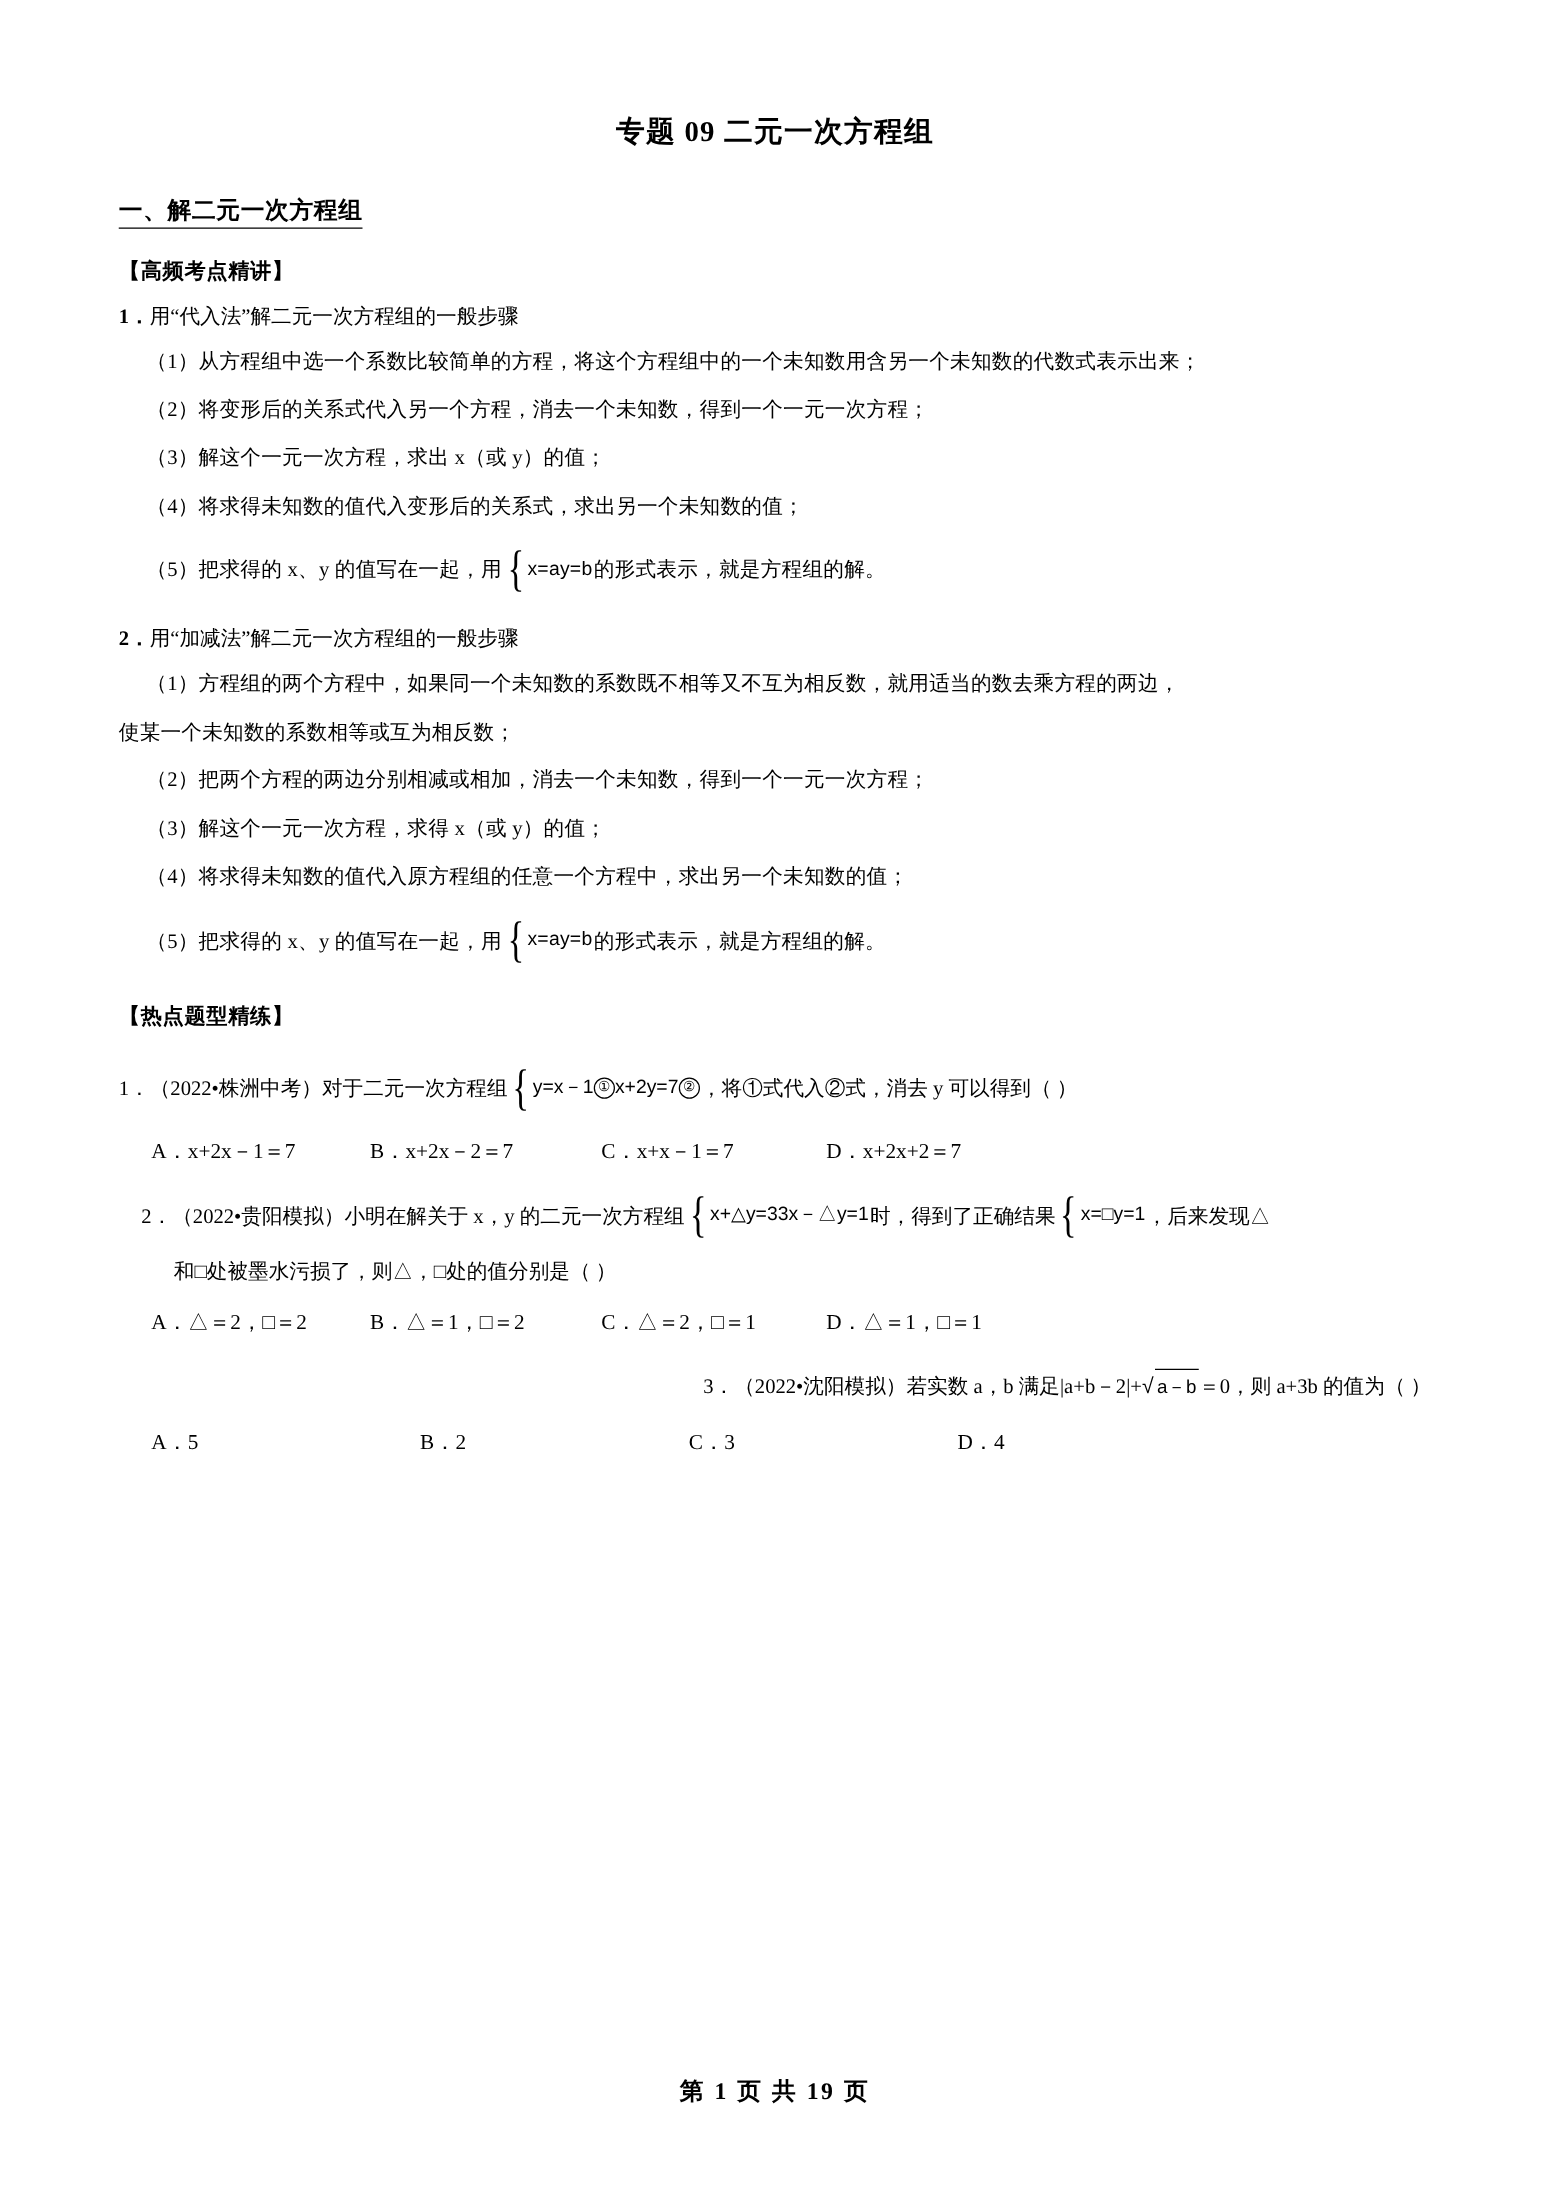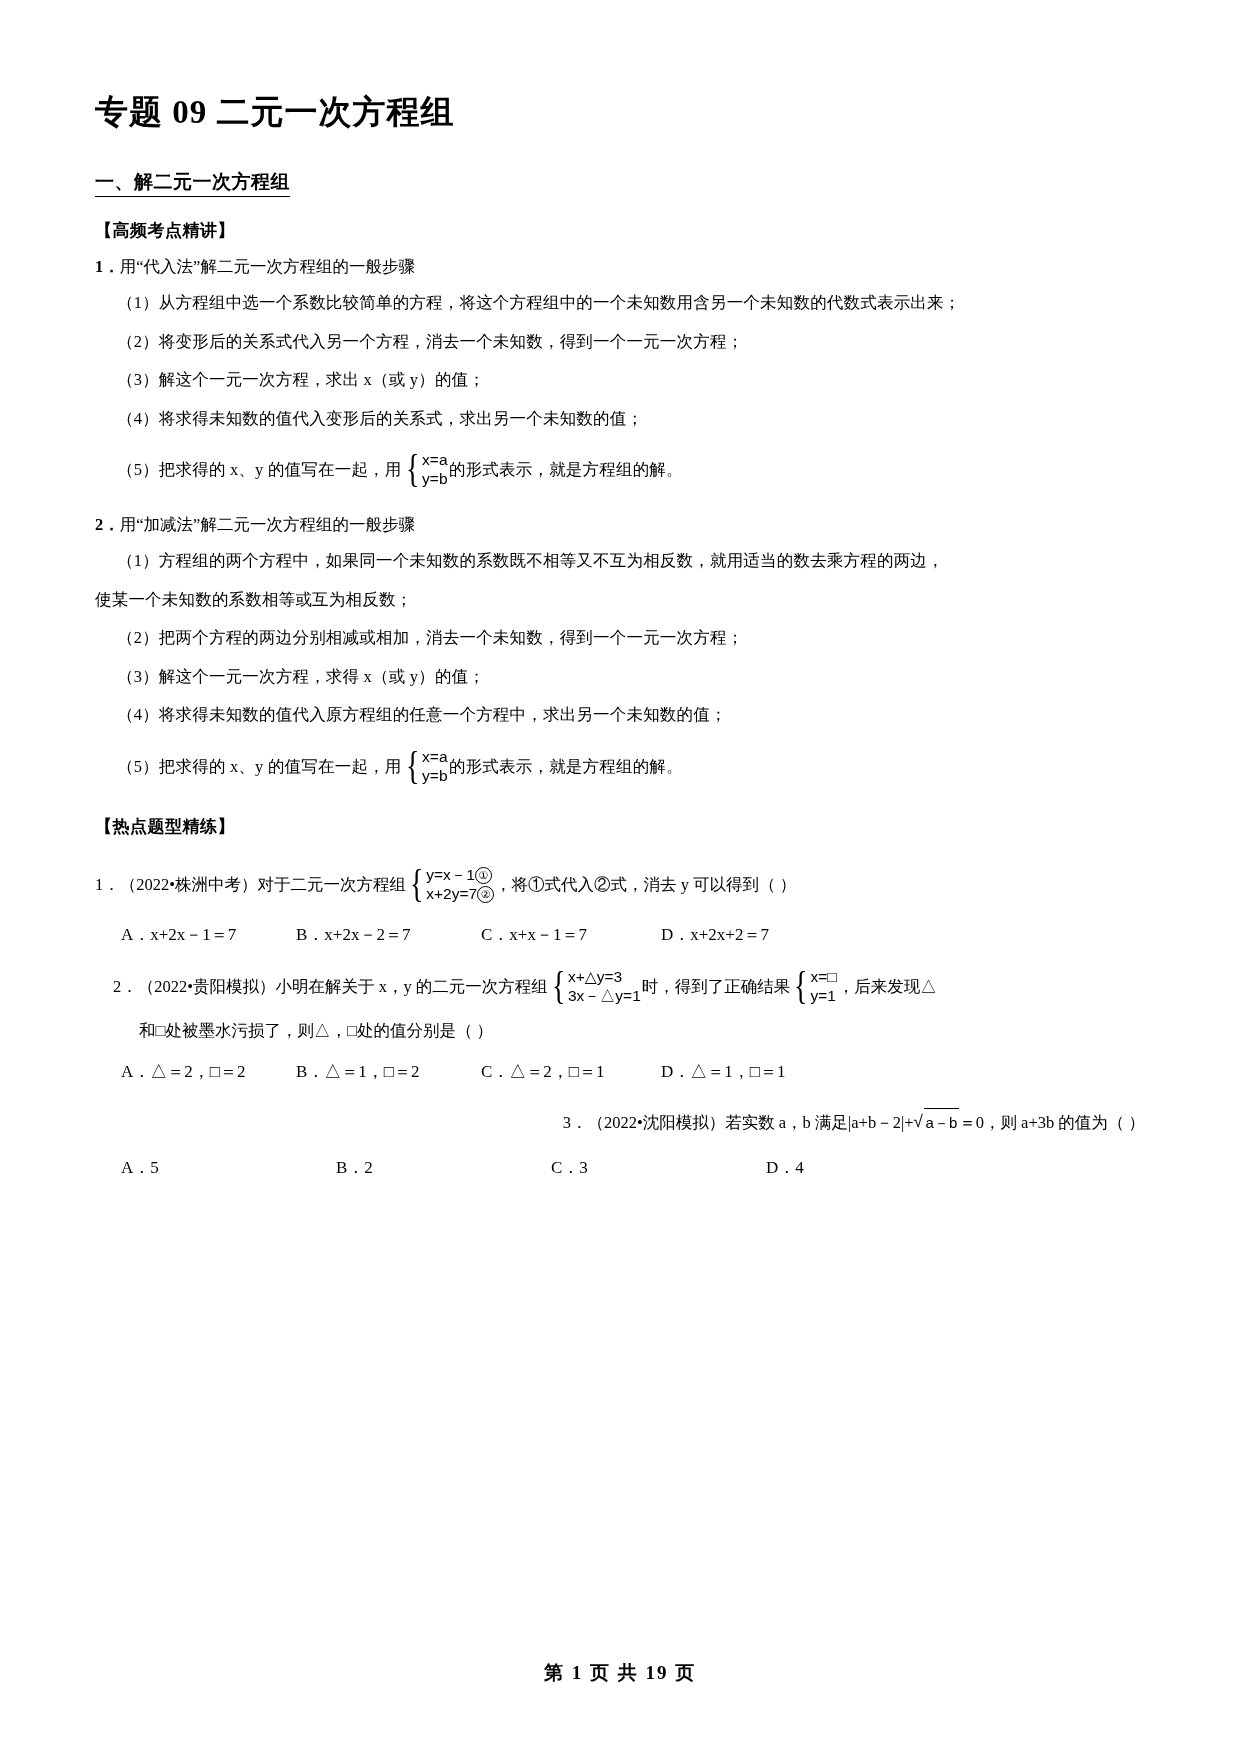--- a/index.html
+++ b/index.html
@@ -15,23 +15,24 @@
     position: relative;
   }
   .page {
     width: 1240px;
     height: 1754px;
     box-sizing: border-box;
     padding: 60px 95px 40px 95px;
     position: relative;
   }
   .doc-title {
-    font-family: "Liberation Serif", serif;
-    font-weight: bold;
-    font-size: 33px;
+    text-align: center;
+    font-family: "Liberation Serif", serif;
+    font-weight: bold;
+    font-size: 23px;
     letter-spacing: 1px;
     margin-top: 30px;
     margin-bottom: 34px;
   }
   .sec-head {
     font-weight: bold;
     font-size: 19px;
     margin: 0 0 6px 0;
     display: inline-block;
     border-bottom: 1.5px solid #000;
@@ -71,21 +72,21 @@
   }
   .sys .brace {
     font-size: 40px;
     line-height: 0.8;
     font-family: "Liberation Serif", serif;
     transform: scaleX(0.7);
     display: inline-block;
   }
   .sys .rows {
     display: inline-flex;
-    flex-direction: column;
+    flex-direction: row;
     justify-content: center;
     font-size: 15.5px;
     line-height: 1.25;
     font-family: "Liberation Sans", sans-serif;
   }
   .sys .rows div { white-space: nowrap; }
   .circnum {
     display: inline-block;
     border: 1px solid #000;
     border-radius: 50%;

